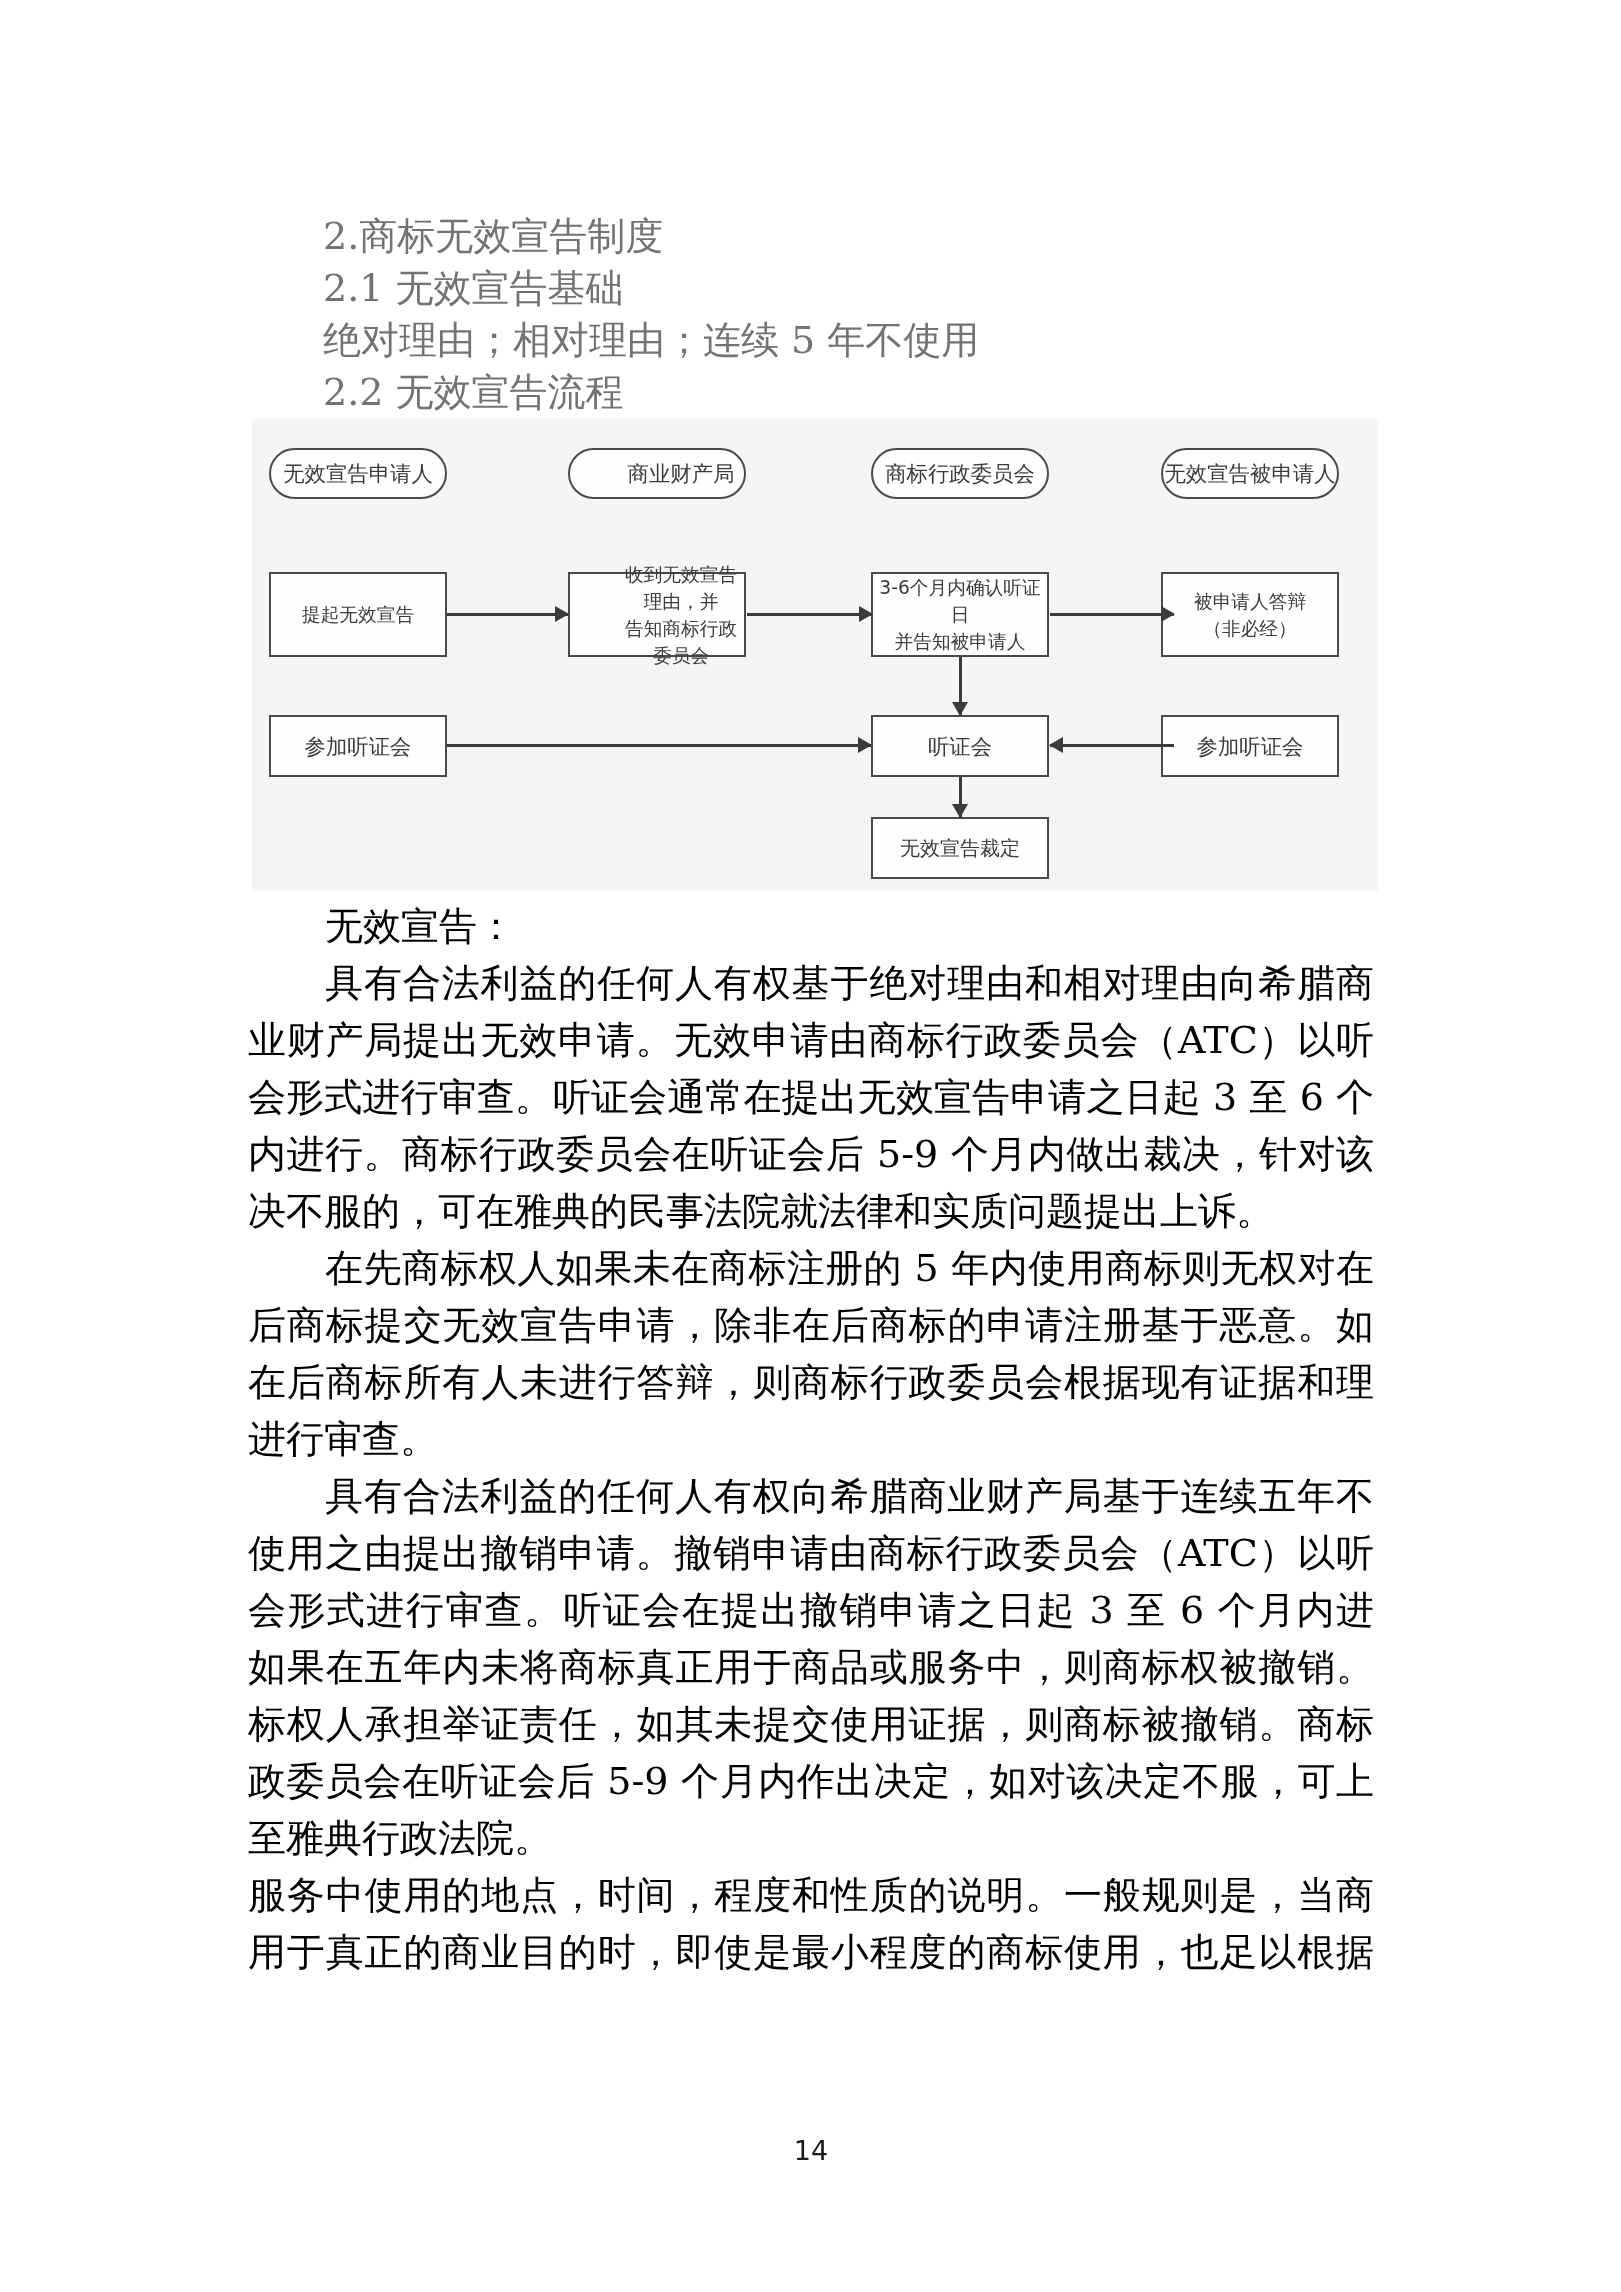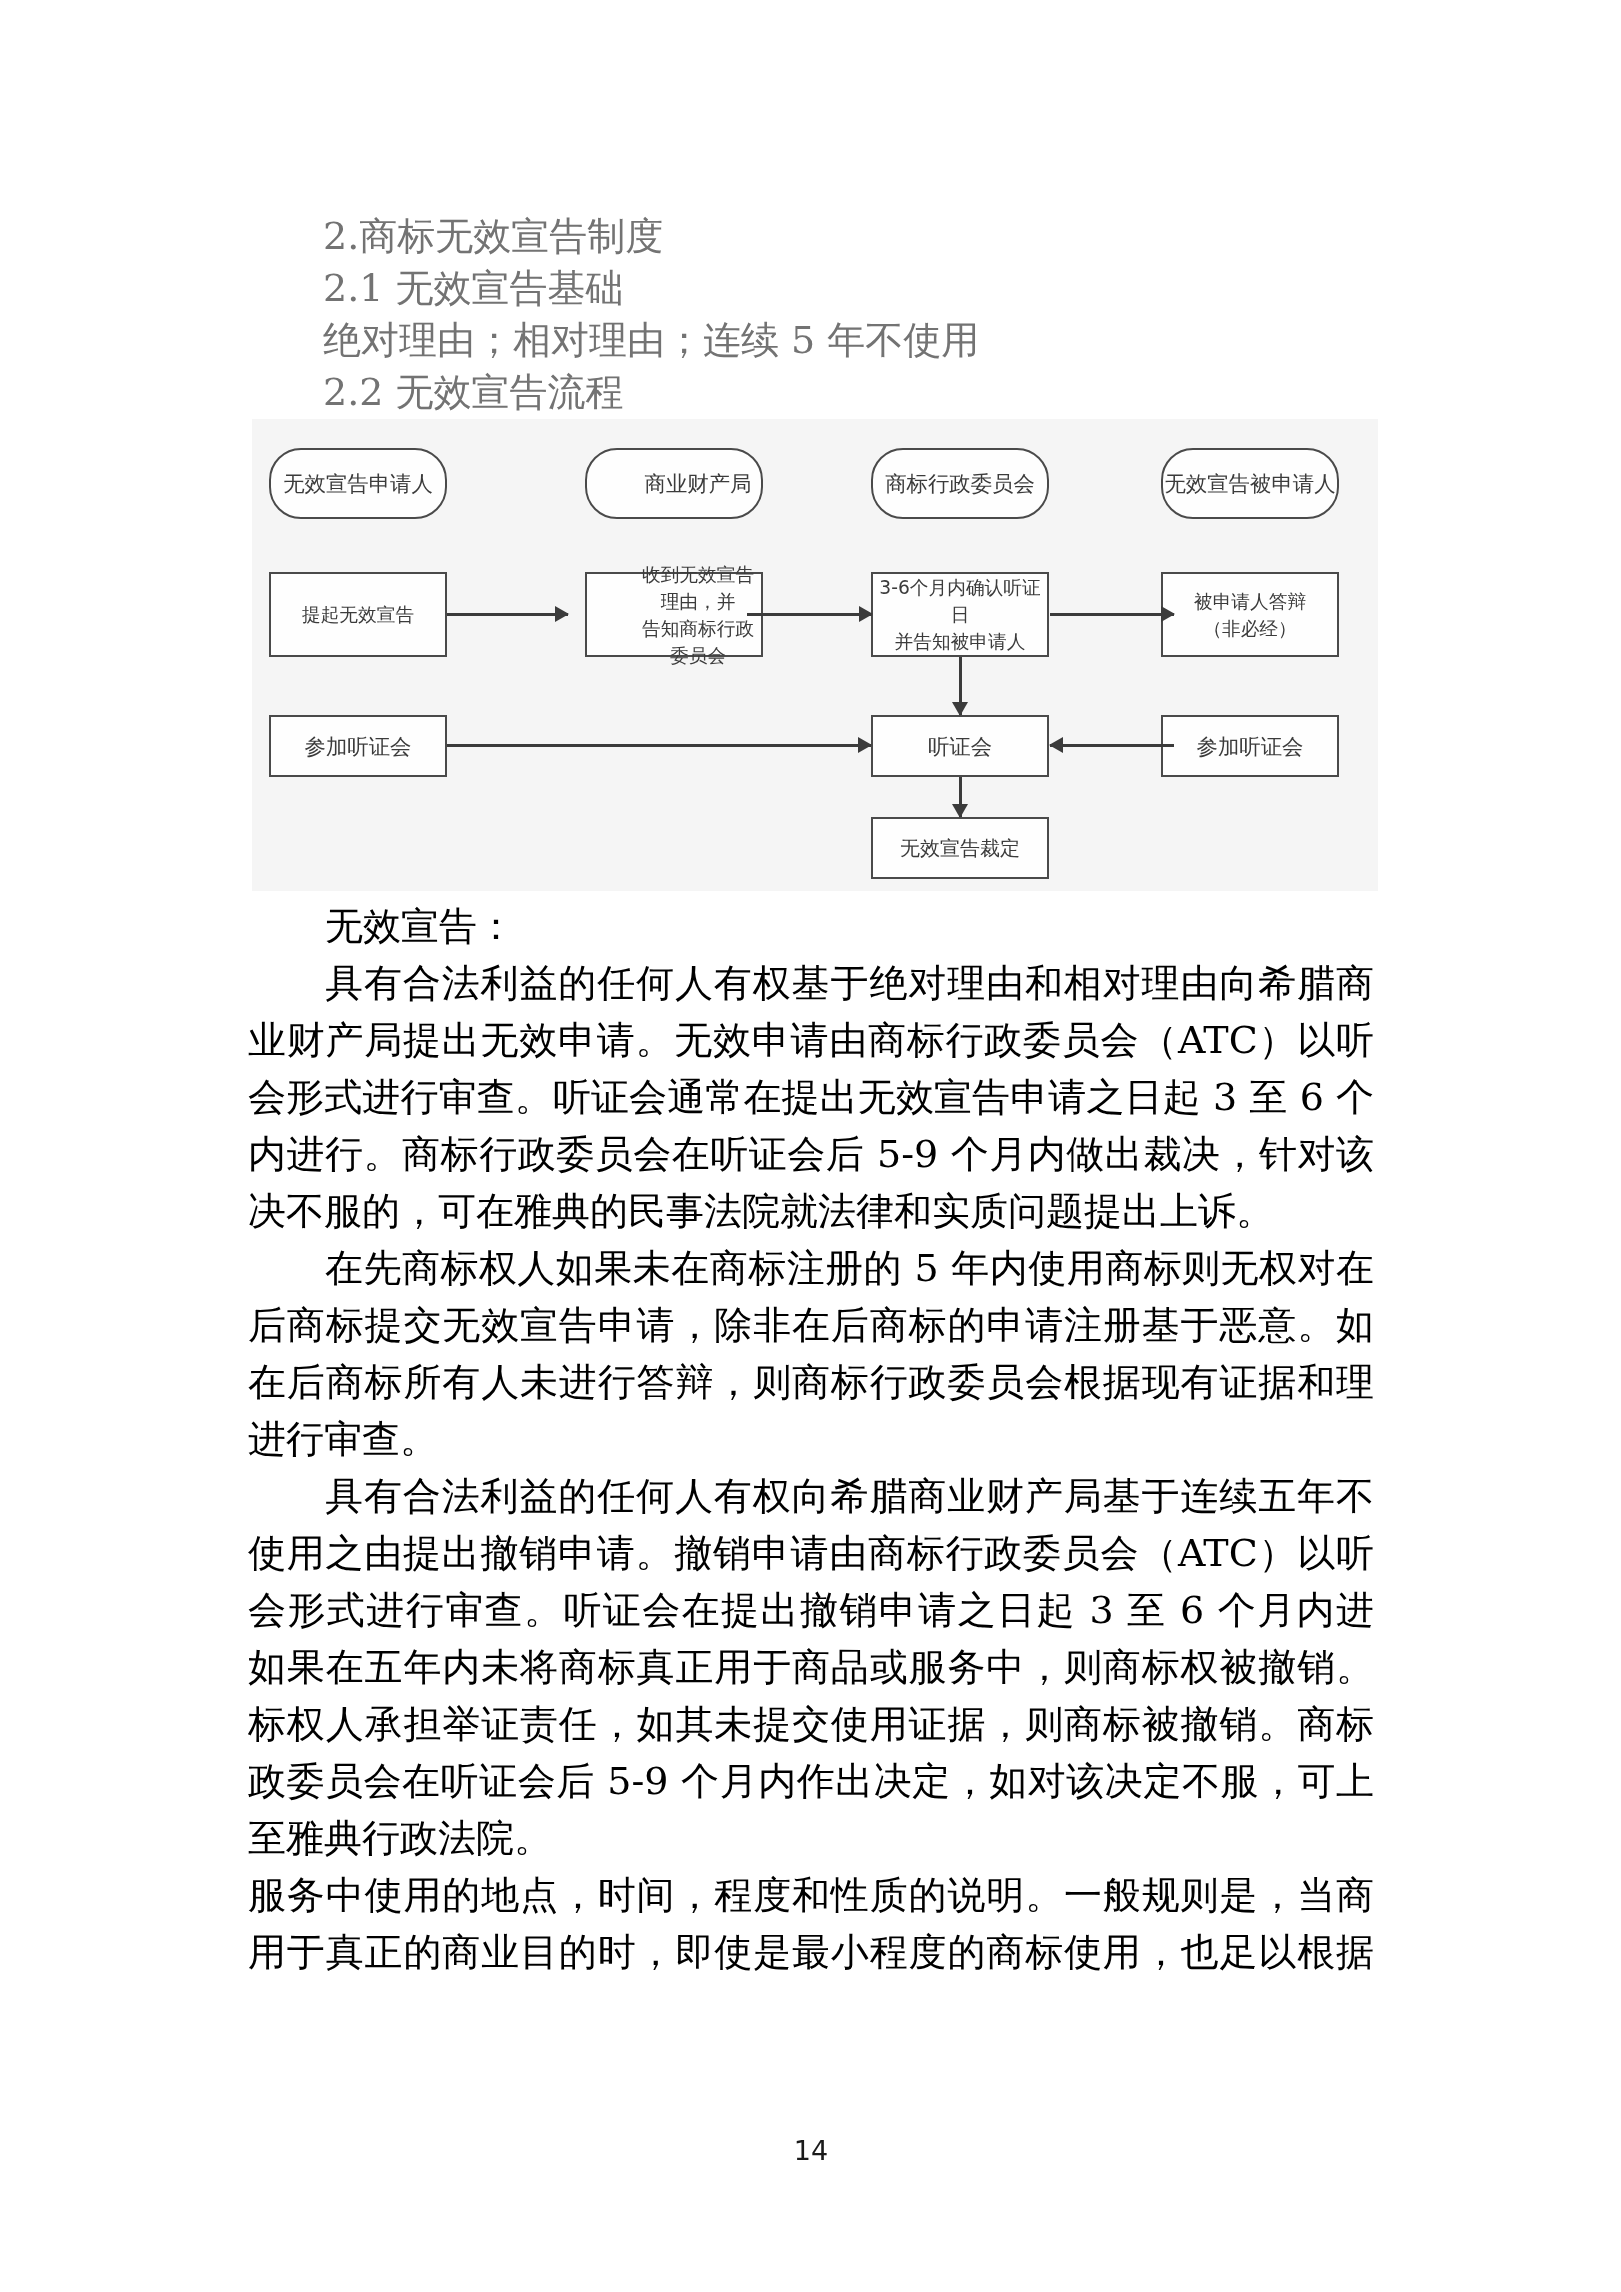--- a/index.html
+++ b/index.html
@@ -34,26 +34,26 @@
   .fc-box {
     position:absolute;
     width:178px;
     background:#fefefe;
     border:2.7px solid #4a4a4a;
     color:#3b3b3b;
     display:flex; align-items:center; justify-content:center;
     text-align:center;
     white-space:pre-line;
   }
-  .fc-r1 { top:28.5px;  height:71px; font-size:21.4px;border-radius:32px; }
+  .fc-r1 { top:28.5px;  height:51px; font-size:21.4px;border-radius:32px; }
   .fc-r2 { top:153px; height:85px; font-size:18.7px; line-height:27px; }
   .fc-r3 { top:296px; height:62px; font-size:21.4px; }
   .fc-r4 { top:398px; height:62px; font-size:20px; }
   .fc-c1 { left:17px; }
-  .fc-c2 { left:333px;padding-left:48px; }
+  .fc-c2 { left:316px;padding-left:48px; }
   .fc-c3 { left:619px; }
   .fc-c4 { left:909px; }
 
   .arr-h {
     position:absolute; height:2.7px; background:#3b3b3b;
   }
   .arr-h::after {
     content:""; position:absolute; right:-0.9px; top:50%;
     transform:translateY(-50%);
     width:0; height:0;

